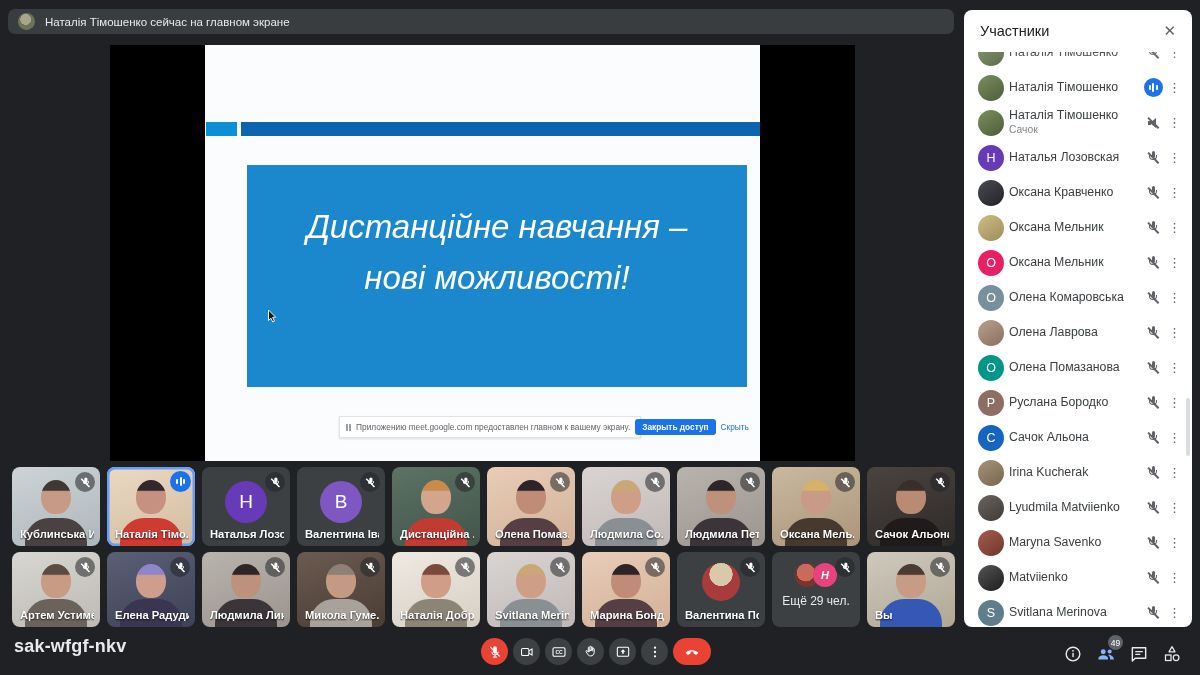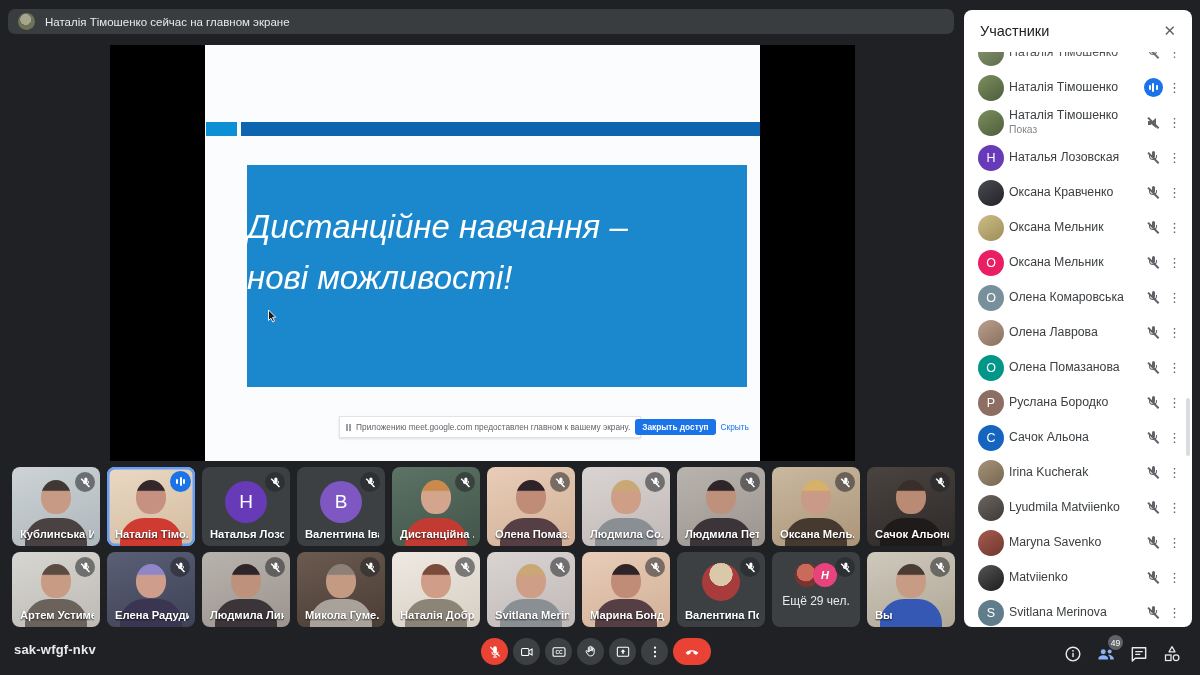--- a/index.html
+++ b/index.html
@@ -12,21 +12,21 @@
           color:#e8eaed;font-size:11.5px;box-sizing:border-box;}
   .banner-avatar{width:17px;height:17px;border-radius:50%;flex:none;
           background:radial-gradient(circle at 45% 38%,#a8a58d 0 38%,#6d7258 39% 100%);}
 
   
   .share{position:absolute;left:110px;top:45px;width:745px;height:416px;background:#000;}
   .slide{position:absolute;left:95px;top:0;width:555px;height:416px;background:#fbfcfd;}
   .band-sm{position:absolute;left:1px;top:77px;width:31px;height:14px;background:#0d8fd6;}
   .band-lg{position:absolute;left:36px;top:77px;right:0;height:14px;background:#0d65af;}
   .titlebox{position:absolute;left:42px;top:120px;width:500px;height:222px;background:#1b87cd;
-            color:#fff;display:flex;flex-direction:column;align-items:flex-start;justify-content:center;
+            color:#fff;display:flex;flex-direction:column;align-items:center;justify-content:center;
             padding-bottom:48px;box-sizing:border-box;font-style:italic;font-size:33px;line-height:1.55;}
   .cursor{position:absolute;left:62px;top:264px;}
   .notice{position:absolute;left:134px;top:371px;width:302px;height:22px;background:#fff;
           border:1px solid #e3e3e3;box-shadow:0 1px 2px rgba(0,0,0,.12);display:flex;align-items:center;
           gap:5px;padding:0 6px;box-sizing:border-box;font-size:8.3px;color:#5f6368;white-space:nowrap;}
   .pausebars{display:inline-flex;gap:1.5px;flex:none;}
   .pausebars i{width:1.8px;height:7px;background:#9aa0a6;}
   .notice button{background:#1a73e8;color:#fff;border:none;border-radius:3px;font-size:8.3px;
           padding:3px 7px;font-weight:700;flex:none;cursor:pointer;font-family:inherit;}
   .notice a{color:#1a73e8;text-decoration:none;flex:none;}
@@ -122,21 +122,21 @@
        border-radius:50%;background:radial-gradient(circle at 50% 30%,#d9c9a8 0 35%,#a83b3b 36% 100%);}
   
   .more-ava{position:absolute;left:50%;top:30%;transform:translate(-50%,-50%);display:flex;}
   .more-ava i{width:24px;height:24px;border-radius:50%;display:flex;align-items:center;
        justify-content:center;color:#fff;font-size:11px;font-weight:700;}
   .ma1{background:radial-gradient(circle at 45% 40%,#c96a5a 0 45%,#7a332d 46% 100%);}
   .ma2{background:#e8437a;margin-left:-6px;}
   .more-lbl{position:absolute;left:0;right:0;top:56%;text-align:center;color:#e8eaed;font-size:12px;}
 
   
-  .code{position:absolute;left:14px;bottom:18px;color:#e8eaed;font-size:13px;font-weight:600;letter-spacing:.2px;}
+  .code{position:absolute;left:14px;bottom:18px;color:#e8eaed;font-size:18px;font-weight:600;letter-spacing:.2px;}
   .controls{position:absolute;left:481px;bottom:10px;display:flex;gap:5px;align-items:center;}
   .cbtn{width:27px;height:27px;border-radius:50%;background:#3c4043;display:flex;align-items:center;
         justify-content:center;cursor:pointer;flex:none;}
   .cbtn.red{background:#ea4335;}
   .endcall{width:38px;height:27px;border-radius:14px;background:#ea4335;display:flex;align-items:center;
         justify-content:center;cursor:pointer;flex:none;}
   .right-icons{position:absolute;right:17px;bottom:10px;display:flex;gap:11px;align-items:center;}
   .ric{position:relative;width:22px;height:22px;display:flex;align-items:center;justify-content:center;cursor:pointer;}
   .badge{position:absolute;top:-8px;right:-6px;width:15px;height:15px;border-radius:50%;background:#5f6368;
         color:#fff;font-size:8.5px;font-weight:400;display:flex;align-items:center;justify-content:center;}
@@ -204,21 +204,21 @@
               <i></i>
             </span>
           </span>
         <span class="pdots">⋮</span>
       </div>
 
       <div class="prow">
         <span class="pav pa-tim"></span>
         <div class="pnm">
           <div>Наталія Тімошенко</div>
-          <div class="psub">Показ</div>
+          <div class="psub">Сачок</div>
         </div>
         <span class="pstat">
             <span class="spko">
               <b></b>
               <t></t>
               <s></s>
             </span>
           </span>
         <span class="pdots">⋮</span>
       </div>

